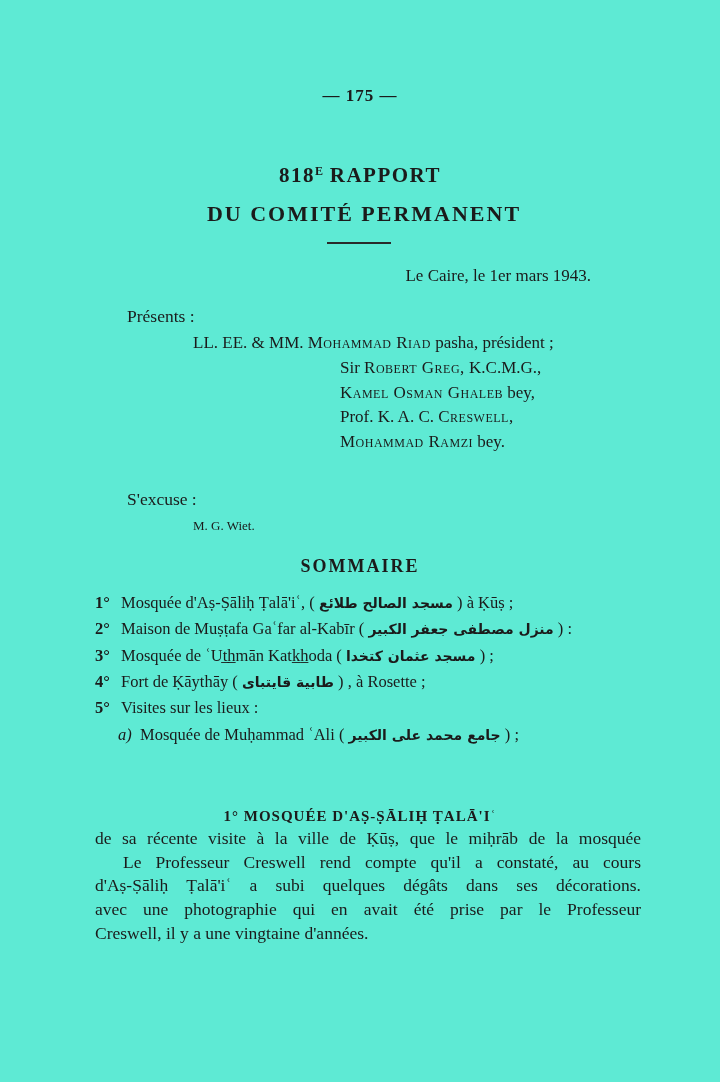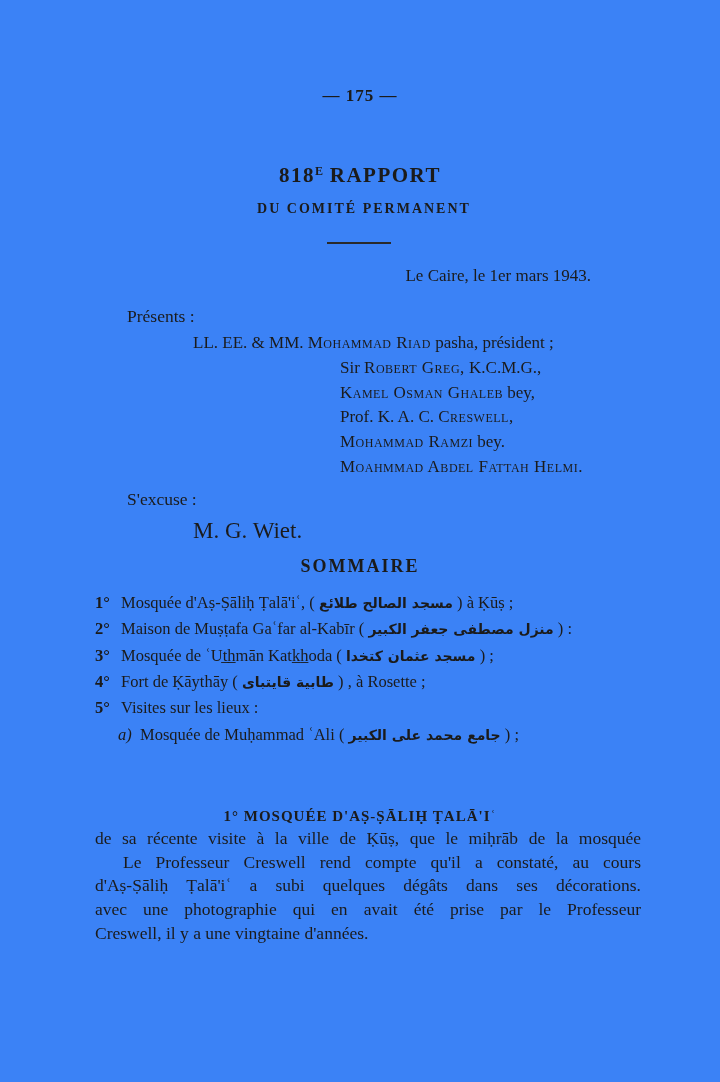--- a/index.html
+++ b/index.html
@@ -4,21 +4,21 @@
 <style>
   html, body {
     margin: 0;
     padding: 0;
     background: #ffffff;
   }
   .page {
     position: relative;
     width: 720px;
     height: 1082px;
-    background: #3b82f6;
+    background: #5eead4;
     font-family: "Liberation Serif", "DejaVu Serif", serif;
     color: #1b1b1b;
     overflow: hidden;
   }
   .abs { position: absolute; }
   .centered { left: 0; right: 0; text-align: center; }
 
   .pageno {
     top: 86px;
     font-size: 17px;
@@ -31,21 +31,21 @@
     font-weight: 700;
     letter-spacing: 1.5px;
   }
   .report-title sup {
     font-size: 12px;
     vertical-align: 7px;
     letter-spacing: 0;
   }
   .report-subtitle {
     top: 201px;
-    font-size: 14px;
+    font-size: 22px;
     font-weight: 700;
     letter-spacing: 2px;
     margin-left: 8px;
   }
   .title-rule {
     top: 242px;
     left: 327px;
     width: 64px;
     height: 2px;
     background: #2a2a2a;
@@ -75,21 +75,21 @@
   }
   .attendee-line:first-child { margin-left: 98px; }
   .sc {
     font-variant: small-caps;
     letter-spacing: 0.5px;
   }
   .sexcuse { top: 489px; }
   .excused {
     top: 518px;
     left: 193px;
-    font-size: 23px;
+    font-size: 13px;
   }
 
   .sommaire-title {
     top: 556px;
     font-size: 18px;
     font-weight: 700;
     letter-spacing: 2px;
   }
   .sommaire-list {
     top: 590px;
@@ -159,21 +159,20 @@
   <div class="abs dateline">Le Caire, le 1er mars 1943.</div>
 
   <div class="abs label-line presents">Présents :</div>
 
   <div class="abs attendees">
     <div class="attendee-line"><span>LL. EE. &amp; MM. </span><span class="sc">Mohammad Riad</span><span> pasha, président ;</span></div>
     <div class="attendee-line"><span>Sir </span><span class="sc">Robert Greg,</span><span> K.C.M.G.,</span></div>
     <div class="attendee-line"><span></span><span class="sc">Kamel Osman Ghaleb</span><span> bey,</span></div>
     <div class="attendee-line"><span>Prof. K. A. C. </span><span class="sc">Creswell,</span><span></span></div>
     <div class="attendee-line"><span></span><span class="sc">Mohammad Ramzi</span><span> bey.</span></div>
-    <div class="attendee-line"><span></span><span class="sc">Moahmmad Abdel Fattah Helmi.</span><span></span></div>
   </div>
 
   <div class="abs label-line sexcuse">S'excuse :</div>
 
   <div class="abs excused">M. G. Wiet.</div>
 
   <div class="abs centered sommaire-title">SOMMAIRE</div>
 
   <div class="abs sommaire-list">
     <div class="som-item"><span class="num">1°</span><span>Mosquée d'Aṣ-Ṣāliḥ Ṭalā'iʿ, ( </span><span class="ar">مسجد الصالح طلائع</span><span> ) à Ḳūṣ ;</span></div>

